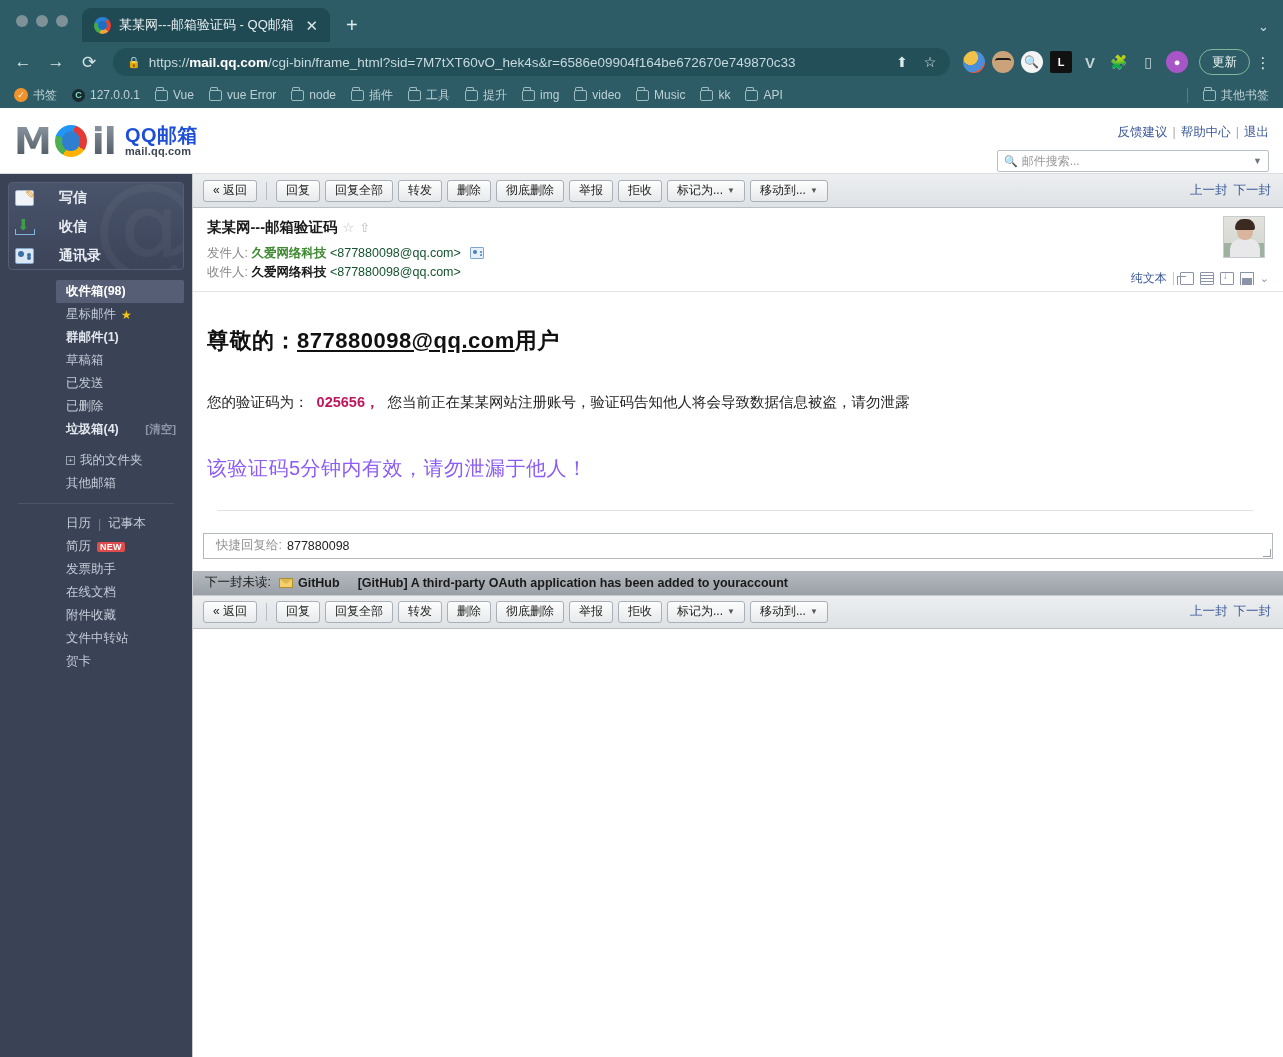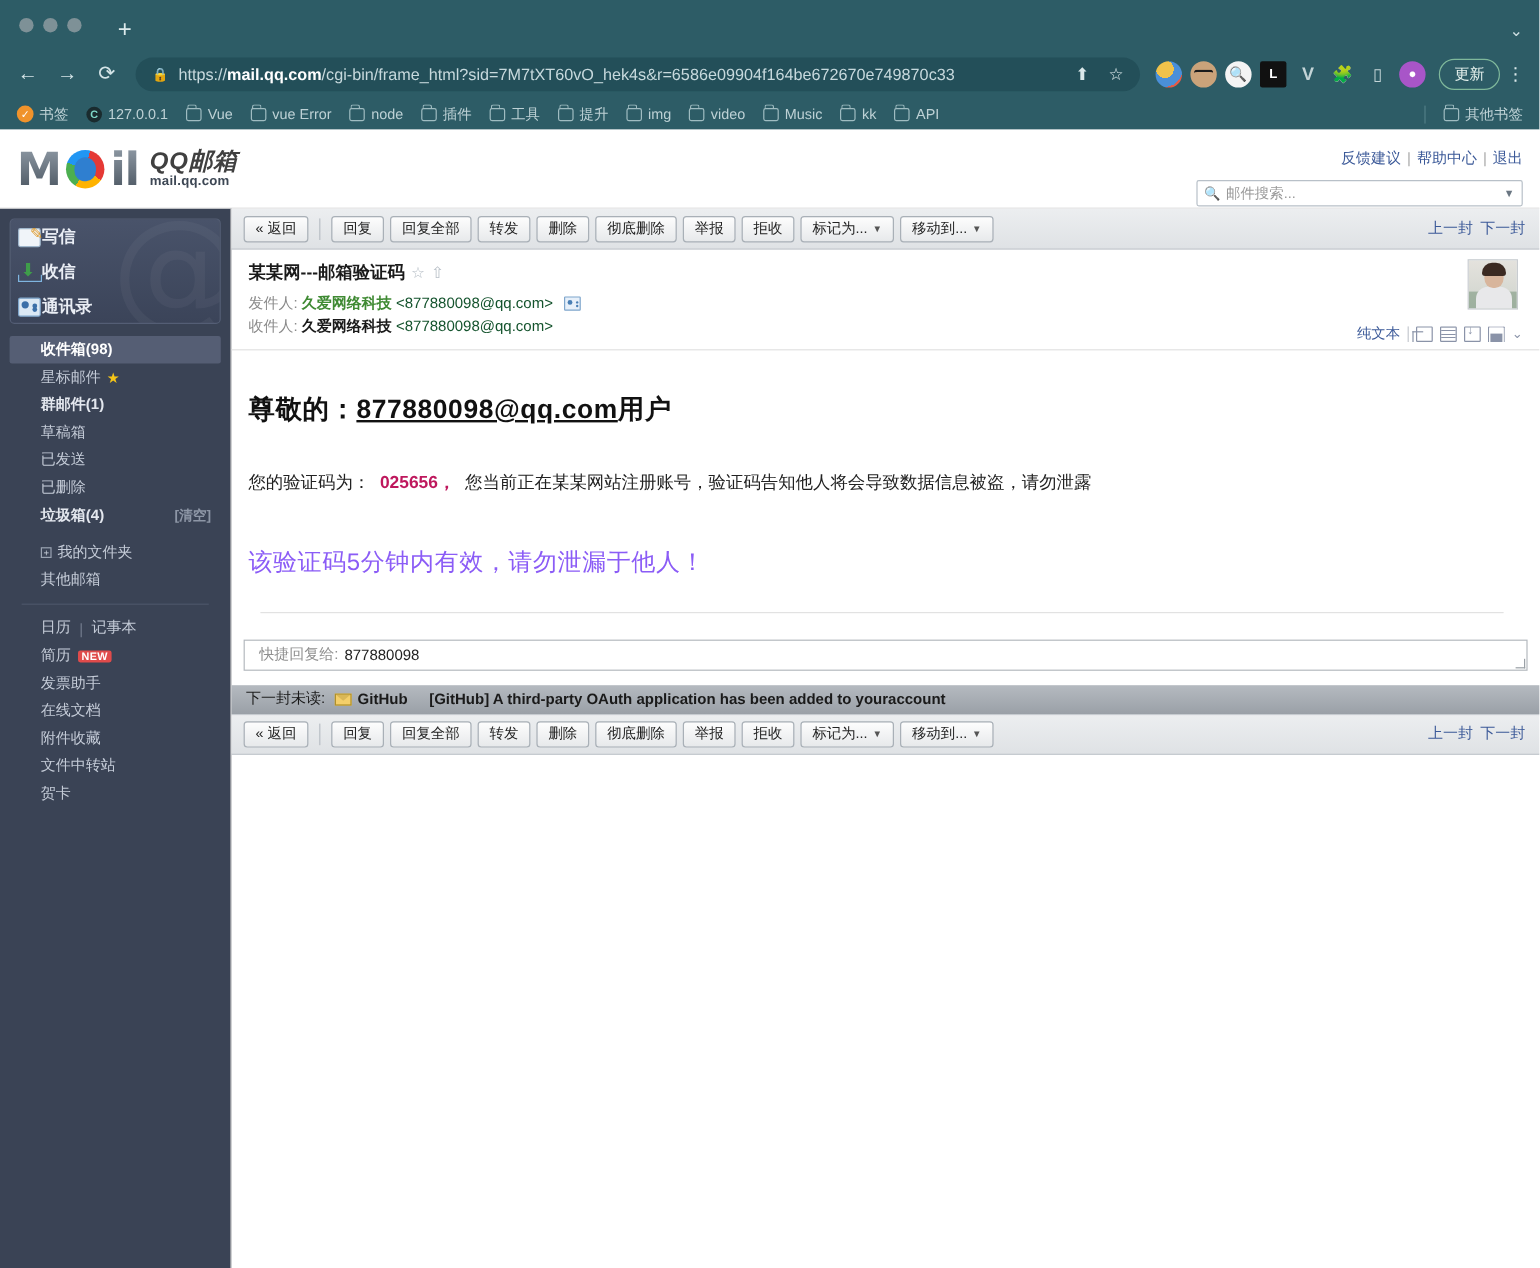--- a/index.html
+++ b/index.html
@@ -80,21 +80,21 @@
     background: linear-gradient(#8f9aa5, #4a5560); -webkit-background-clip: text;
     background-clip: text; color: transparent; font-family: "DejaVu Sans", sans-serif; }
   .logo-o { width: 32px; height: 32px; border-radius: 50%; position: relative; flex: none;
     background: conic-gradient(from 210deg, #4caf50 0deg 80deg, #2196f3 80deg 165deg, #e53935 165deg 275deg, #ffb300 275deg 360deg); }
   .logo-o::after { content: ""; position: absolute; left: 7px; top: 6px; width: 18px; height: 20px;
     border-radius: 50% 50% 45% 45%; background: #2f7fd0; }
   .logo-il { font-size: 38px; font-weight: 700; letter-spacing: -1px; line-height: 1;
     background: linear-gradient(#8f9aa5, #4a5560); -webkit-background-clip: text;
     background-clip: text; color: transparent; font-family: "DejaVu Sans", sans-serif; }
   .logo-txt { margin-left: 4px; line-height: 1.05; }
-  .logo-qq { font-size: 20px; font-weight: 700; color: #404040; letter-spacing: 0.5px; font-style: italic; }
+  .logo-qq { font-size: 20px; font-weight: 700; color: #1d4ed8; letter-spacing: 0.5px; }
   .logo-url { font-size: 11px; font-weight: 700; color: #3d4754; letter-spacing: 0.2px; }
 
   .acct { position: absolute; left: 200px; top: 16px; font-size: 12.5px; line-height: 1.85; }
   .acct-line1 { color: #1a1a1a; font-weight: 700; }
   .acct-line1 .warn { display: inline-block; width: 13px; height: 13px; border-radius: 50%;
     background: #f08a24; color: #fff; font-size: 10px; text-align: center; line-height: 13px;
     font-weight: 700; vertical-align: -1px; margin-left: 4px; }
   .acct-line2 a { color: #3b5998; text-decoration: none; }
   .acct-line2 .sep { color: #aaa; margin: 0 4px; }
   .reddot { display:inline-block; width:5px; height:5px; border-radius:50%; background:#e44; vertical-align:6px; }
@@ -110,36 +110,36 @@
 
   .body-wrap { display: flex; height: 884px; }
 
   
   .sidebar { width: 193px; background: #3a4355; position: relative; flex: none;
     border-right: 1px solid #c9c9c9; }
   .compose-box { margin: 8px 8px 0 8px; height: 88px; border-radius: 4px; position: relative;
     overflow: hidden; background: linear-gradient(#49536a, #3b4459); border: 1px solid #545e75; }
   .at-mark { position: absolute; right: -20px; top: -14px; font-size: 110px; line-height: 1;
     color: rgba(255,255,255,0.045); font-family: "DejaVu Sans", sans-serif; font-weight: 400; }
-  .cbtn { display: flex; align-items: center; gap: 1px; height: 29px; padding-left: 6px; position: relative; }
+  .cbtn { display: flex; align-items: center; gap: 25px; height: 29px; padding-left: 6px; position: relative; }
   .cbtn span.lbl { color: #e9edf4; font-size: 14px; font-weight: 700; }
   .ic { width: 19px; height: 16px; flex: none; position: relative; border-radius: 2px; }
   .ic-write { background: #f0f4f9; border: 1px solid #9fb6cc; }
   .ic-write::after { content: "✎"; position: absolute; right: -3px; top: -4px; font-size: 13px; color: #e09a2a; }
   .ic-recv { background: transparent; }
   .ic-recv::before { content: "⬇"; color: #3f9d4a; font-size: 15px; position: absolute; left: 2px; top: -3px; }
   .ic-recv::after { content: ""; position: absolute; left: 0; bottom: 0; width: 18px; height: 5px;
     border: 1.5px solid #7fb5e0; border-top: none; }
   .ic-contact { background: #dbe8f4; border: 1px solid #7fa6cc; }
   .ic-contact::after { content: ""; position: absolute; left: 2px; top: 2px; width: 6px; height: 6px;
     border-radius: 50%; background: #3b6fa8; box-shadow: 8px 1px 0 -1px #3b6fa8, 8px 4px 0 -1px #3b6fa8; }
 
   .folders { margin: 10px 8px 0 8px; }
-  .fitem { height: 23px; display: flex; align-items: center; padding-left: 26px;
-    color: #c5ccd8; font-size: 12.5px; }
+  .fitem { height: 23px; display: flex; align-items: center; padding-left: 10px;
+    color: #c5ccd8; font-size: 12.5px; margin-left: 48px; }
   .fitem.sel { background: #555e74; border-radius: 2px; color: #fff; font-weight: 700; }
   .fitem.bold { color: #e3e7ee; font-weight: 700; }
   .fitem .star { color: #f5c518; margin-left: 5px; font-size: 12px; }
   .fitem .right { margin-left: auto; margin-right: 8px; color: #8d96a6; font-size: 11.5px; }
   .hr-sb { height: 1px; background: #4c5569; margin: 8px 10px; }
   .fitem .plus { display: inline-block; width: 9px; height: 9px; border: 1px solid #9aa3b2;
     color: #cdd4df; font-size: 8px; line-height: 7px; text-align: center; margin-right: 5px; }
   .newbadge { background: #e04b4b; color: #fff; font-size: 9px; font-weight: 700;
     padding: 0 3px; border-radius: 2px; margin-left: 6px; letter-spacing: .3px; }
   .sb-sep { color: #717a8c; margin: 0 7px; }
@@ -225,20 +225,25 @@
 </head>
 <body>
 
 <div class="browser">
 
   <div class="tabstrip">
     <div class="traffic">
       <div class="dot"></div>
       <div class="dot"></div>
       <div class="dot"></div>
+    </div>
+    <div class="tab">
+      <div class="tab-favicon"></div>
+      <div class="tab-title">某某网---邮箱验证码 - QQ邮箱</div>
+      <div class="tab-close">✕</div>
     </div>
     <div class="newtab">+</div>
     <div class="win-chevron">⌄</div>
   </div>
 
   <div class="toolbar">
     <div class="navbtn">←</div>
     <div class="navbtn">→</div>
     <div class="navbtn">⟳</div>
     <div class="omnibox">

